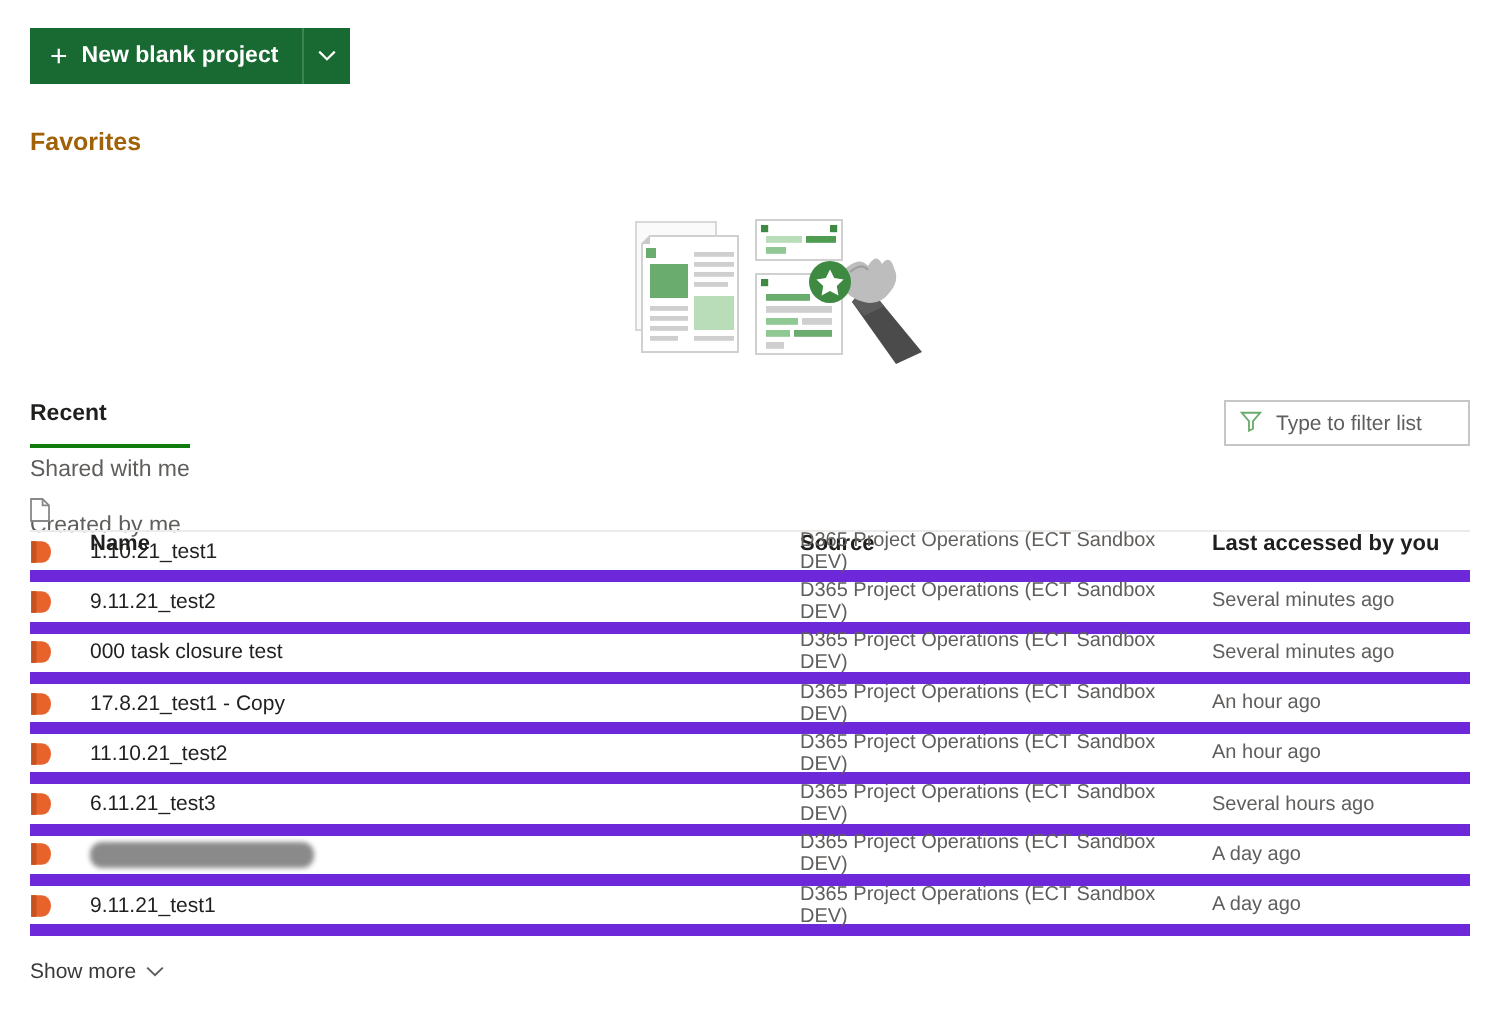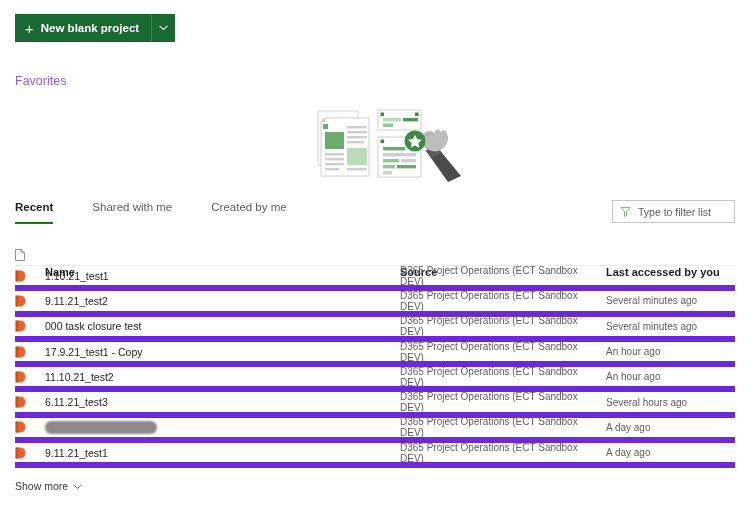--- a/index.html
+++ b/index.html
@@ -24,32 +24,32 @@
   .newbtn-plus { font-size: 15px; font-weight: normal; line-height: 1; display:inline-block; }
   .newbtn-caret {
     background: #186a32; color: #fff; border: none;
     border-left: 1px solid #3d8455;
     height: 28px; width: 24px; cursor: pointer;
     display: flex; align-items: center; justify-content: center;
   }
   .newbtn-caret svg { display: block; }
 
   
-  .fav-title { margin-top: 32px; font-size: 12.5px; font-weight: normal; color: #8b5cf6; }
+  .fav-title { margin-top: 22px; font-size: 12.5px; font-weight: bold; color: #a16207; }
   .fav-sub   { margin-top: 10px; font-size: 11.5px; color: #3b3a39; }
 
   
   .illo { position: absolute; left: 315px; top: 92px; width: 150px; height: 78px; }
 
   
   .tabs-row {
     position: absolute; left: 15px; right: 15px; top: 186px;
     display: flex; align-items: flex-start; justify-content: space-between;
   }
-  .tabs { display: flex; gap: 39px; }
+  .tabs { display: flex; gap: 4px; flex-direction: column; }
   .tab {
     font-size: 11.5px; color: #605e5c; padding-bottom: 7px;
     cursor: pointer; border-bottom: 2px solid transparent; line-height: 15px;
   }
   .tab.active { color: #201f1e; font-weight: bold; border-bottom-color: #107c10; }
   .filter-box {
     display: flex; align-items: center; gap: 7px;
     width: 123px; height: 23px; padding: 0 7px;
     border: 1px solid #c8c6c4; background: #fff; cursor: text; text-align: right;
   }
@@ -214,21 +214,21 @@
           <div class="c-src">D365 Project Operations (ECT Sandbox DEV)</div>
           <div class="c-last">Several minutes ago</div>
         </div>
         <div class="row data">
           <div class="c-icon">
             <svg class="proj-icon" viewBox="0 0 11 12">
               <path d="M0.6 0.6 h5.2 a4.7 5.4 0 0 1 0 10.8 h-5.2 z" fill="#e8622c"></path>
               <path d="M0.6 0.6 h2.6 v10.8 h-2.6 z" fill="#c4531f"></path>
             </svg>
           </div>
-          <div class="c-name">17.9.21_test1 - Copy</div>
+          <div class="c-name">17.8.21_test1 - Copy</div>
           <div class="c-src">D365 Project Operations (ECT Sandbox DEV)</div>
           <div class="c-last">An hour ago</div>
         </div>
         <div class="row data">
           <div class="c-icon">
             <svg class="proj-icon" viewBox="0 0 11 12">
               <path d="M0.6 0.6 h5.2 a4.7 5.4 0 0 1 0 10.8 h-5.2 z" fill="#e8622c"></path>
               <path d="M0.6 0.6 h2.6 v10.8 h-2.6 z" fill="#c4531f"></path>
             </svg>
           </div>

